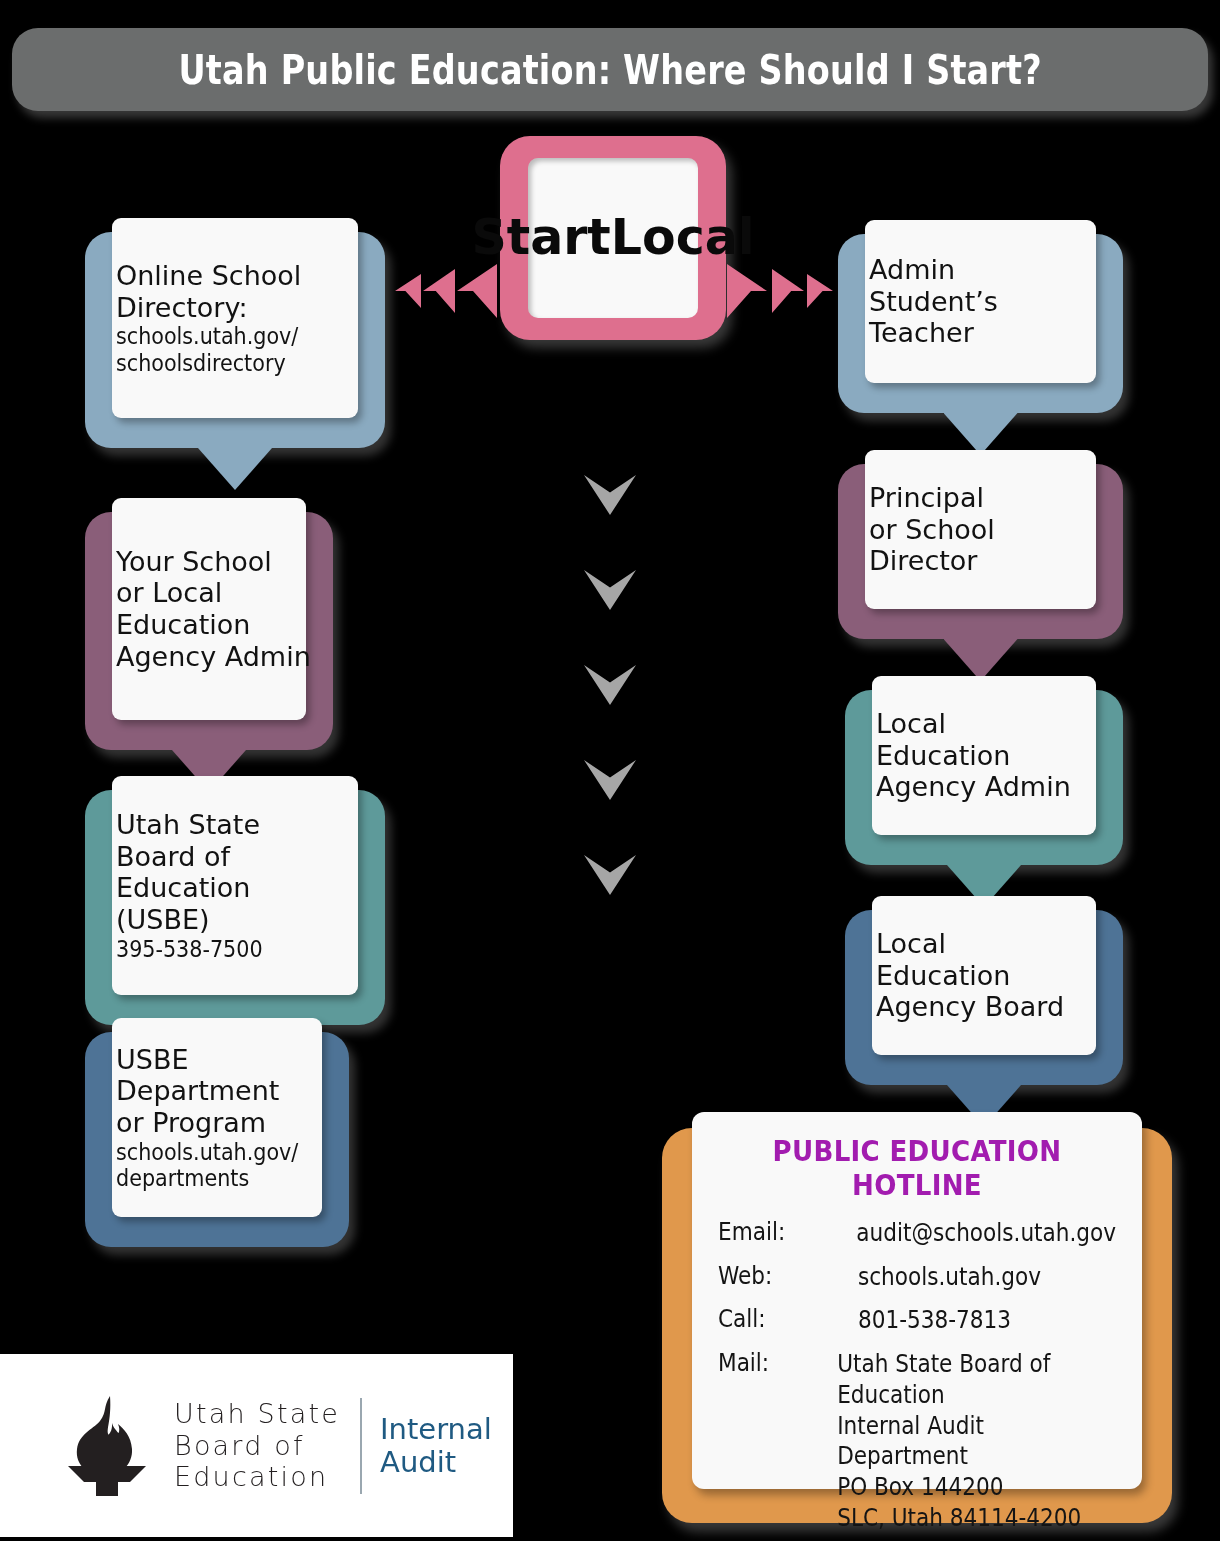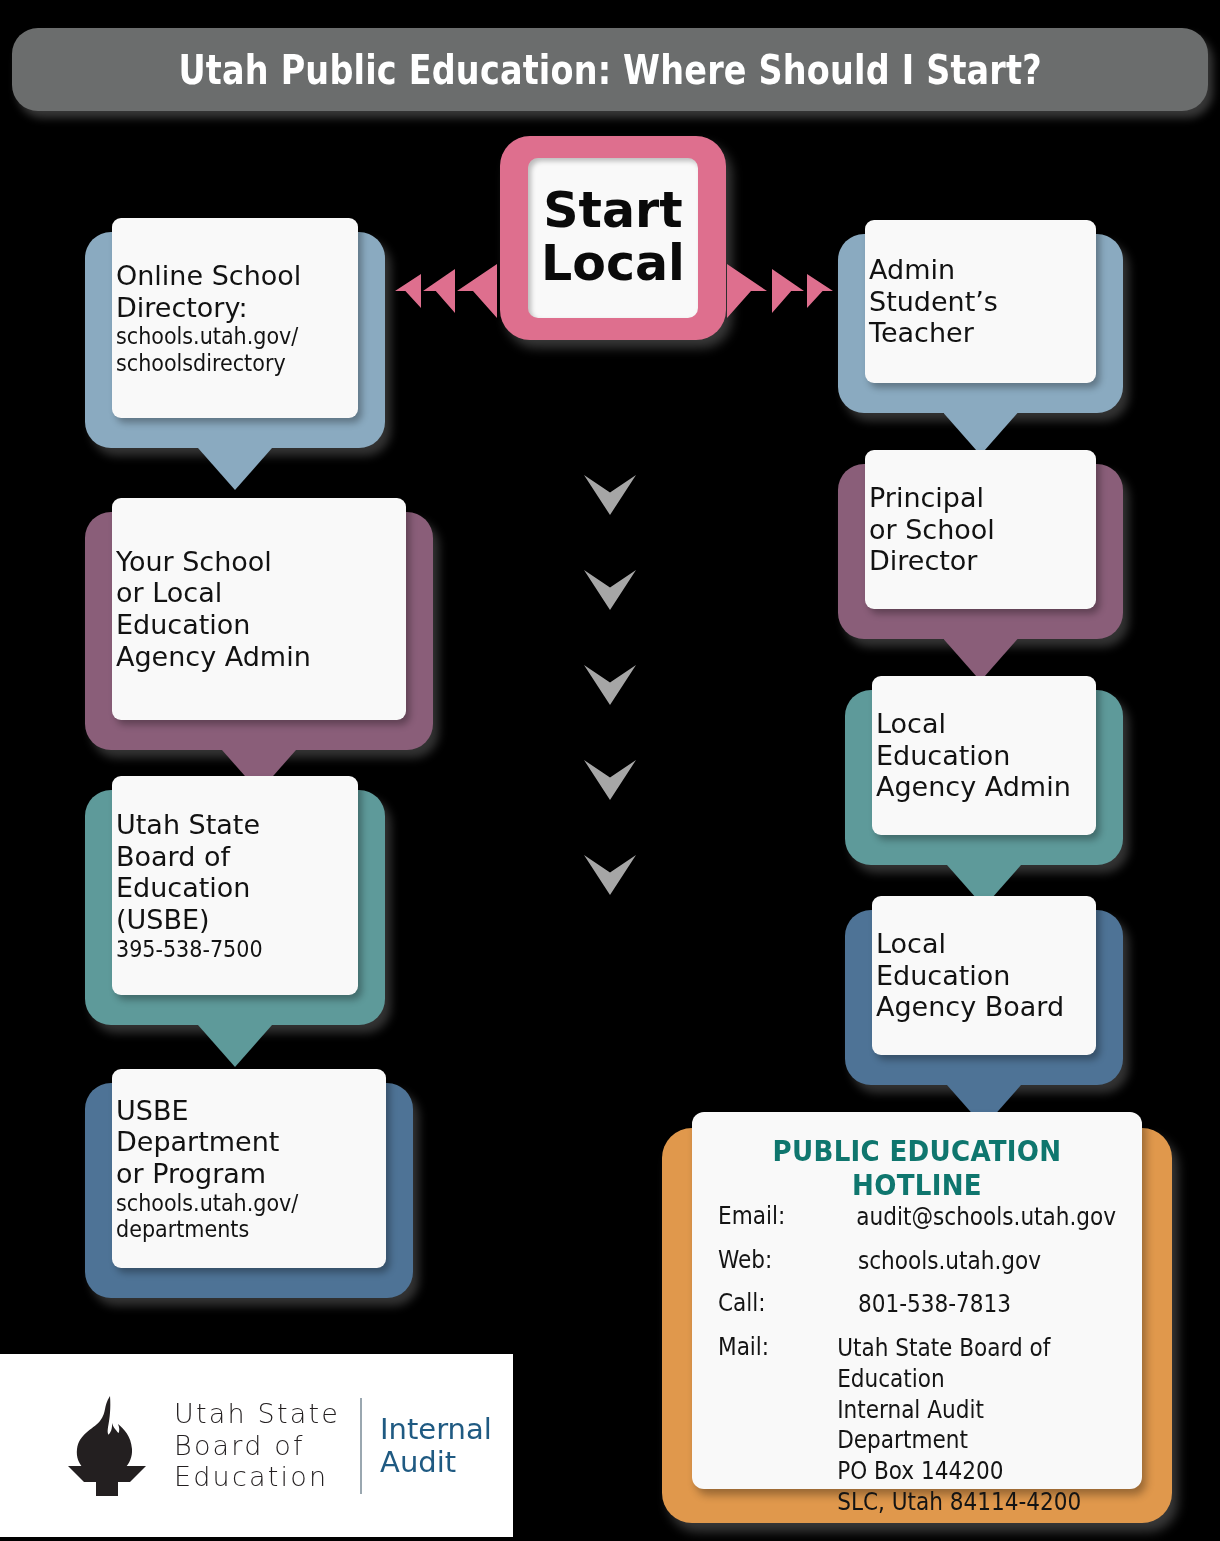--- a/index.html
+++ b/index.html
@@ -52,21 +52,21 @@
 
   
   .start{
     position:absolute; left:500px; top:136px; width:226px; height:204px;
     background:#DE6F8E; border-radius:30px;
     box-shadow:6px 8px 11px rgba(255,255,255,.22);
   }
   .start .inner{
     position:absolute; left:28px; right:28px; top:22px; bottom:22px;
     background:#F9F9F9; border-radius:10px;
-    display:flex; flex-direction:column; align-items:center; justify-content:center;
+    display:flex; flex-direction:row; align-items:center; justify-content:center;
     box-shadow:inset 3px 3px 5px rgba(0,0,0,.25);
   }
   .start .inner span{
     font-size:49px; font-weight:bold; color:#0A0A0A; line-height:1.08;
     font-family:"DejaVu Sans","Liberation Sans",sans-serif;
   }
 
   
   .chev{ position:absolute; }
   .chev i{
@@ -85,22 +85,22 @@
     box-shadow:6px 9px 11px rgba(255,255,255,.22);
   }
   .hotline .hnotch{ position:absolute; top:-1px; height:36px; background:#000; }
   .hotline .hcard{
     position:absolute; left:30px; right:30px; top:-16px; bottom:34px;
     background:#F9F9F9; border-radius:12px;
     box-shadow:4px 6px 8px rgba(0,0,0,.32);
     padding:22px 26px 10px 26px;
   }
   .hotline h2{
-    font-size:29px; font-weight:bold; color:#0f766e; text-align:center;
-    letter-spacing:.3px; margin-bottom:0;
+    font-size:29px; font-weight:bold; color:#a21caf; text-align:center;
+    letter-spacing:.3px; margin-bottom:16px;
     font-family:"DejaVu Sans Condensed","Liberation Sans",sans-serif;
   }
   .hrow{ display:flex; margin-bottom:13px; }
   .hrow .k{ width:140px; font-size:24px; color:#141414;
             font-family:"DejaVu Sans Condensed","Liberation Sans",sans-serif;}
   .hrow .v{ font-size:24px; color:#141414; line-height:1.28;
             font-family:"DejaVu Sans Condensed","Liberation Sans",sans-serif;}
 
   
   .logo{
@@ -158,21 +158,21 @@
     <div class="notch" style="right:44px;width:66px;"></div>
     <div class="tab" style="background:#8AAAC0;"></div>
     <div class="card">
       <div class="ln">Online School</div>
       <div class="ln">Directory:</div>
       <div class="sm">schools.utah.gov/</div>
       <div class="sm">schoolsdirectory</div>
     </div>
   </div>
 
-  <div class="node" style="left:85px;top:512px;width:348px;height:238px;">
+  <div class="node" style="left:85px;top:512px;width:248px;height:238px;">
     <div class="frame" style="background:#8A5E79;"></div>
     <div class="notch" style="left:44px;width:66px;"></div>
     <div class="notch" style="right:44px;width:66px;"></div>
     <div class="tab" style="background:#8A5E79;"></div>
     <div class="card">
       <div class="ln">Your School</div>
       <div class="ln">or Local</div>
       <div class="ln">Education</div>
       <div class="ln">Agency Admin</div>
     </div>
@@ -185,21 +185,21 @@
     <div class="tab" style="background:#5E9A9A;"></div>
     <div class="card">
       <div class="ln">Utah State</div>
       <div class="ln">Board of</div>
       <div class="ln">Education</div>
       <div class="ln">(USBE)</div>
       <div class="sm">395-538-7500</div>
     </div>
   </div>
 
-  <div class="node" style="left:85px;top:1083px;width:328px;height:215px;">
+  <div class="node" style="left:85px;top:1032px;width:264px;height:215px;">
     <div class="frame" style="background:#4E7396;"></div>
     <div class="notch" style="left:44px;width:66px;"></div>
     <div class="notch" style="right:44px;width:66px;"></div>
     <div class="card">
       <div class="ln">USBE</div>
       <div class="ln">Department</div>
       <div class="ln">or Program</div>
       <div class="sm">schools.utah.gov/</div>
       <div class="sm">departments</div>
     </div>

